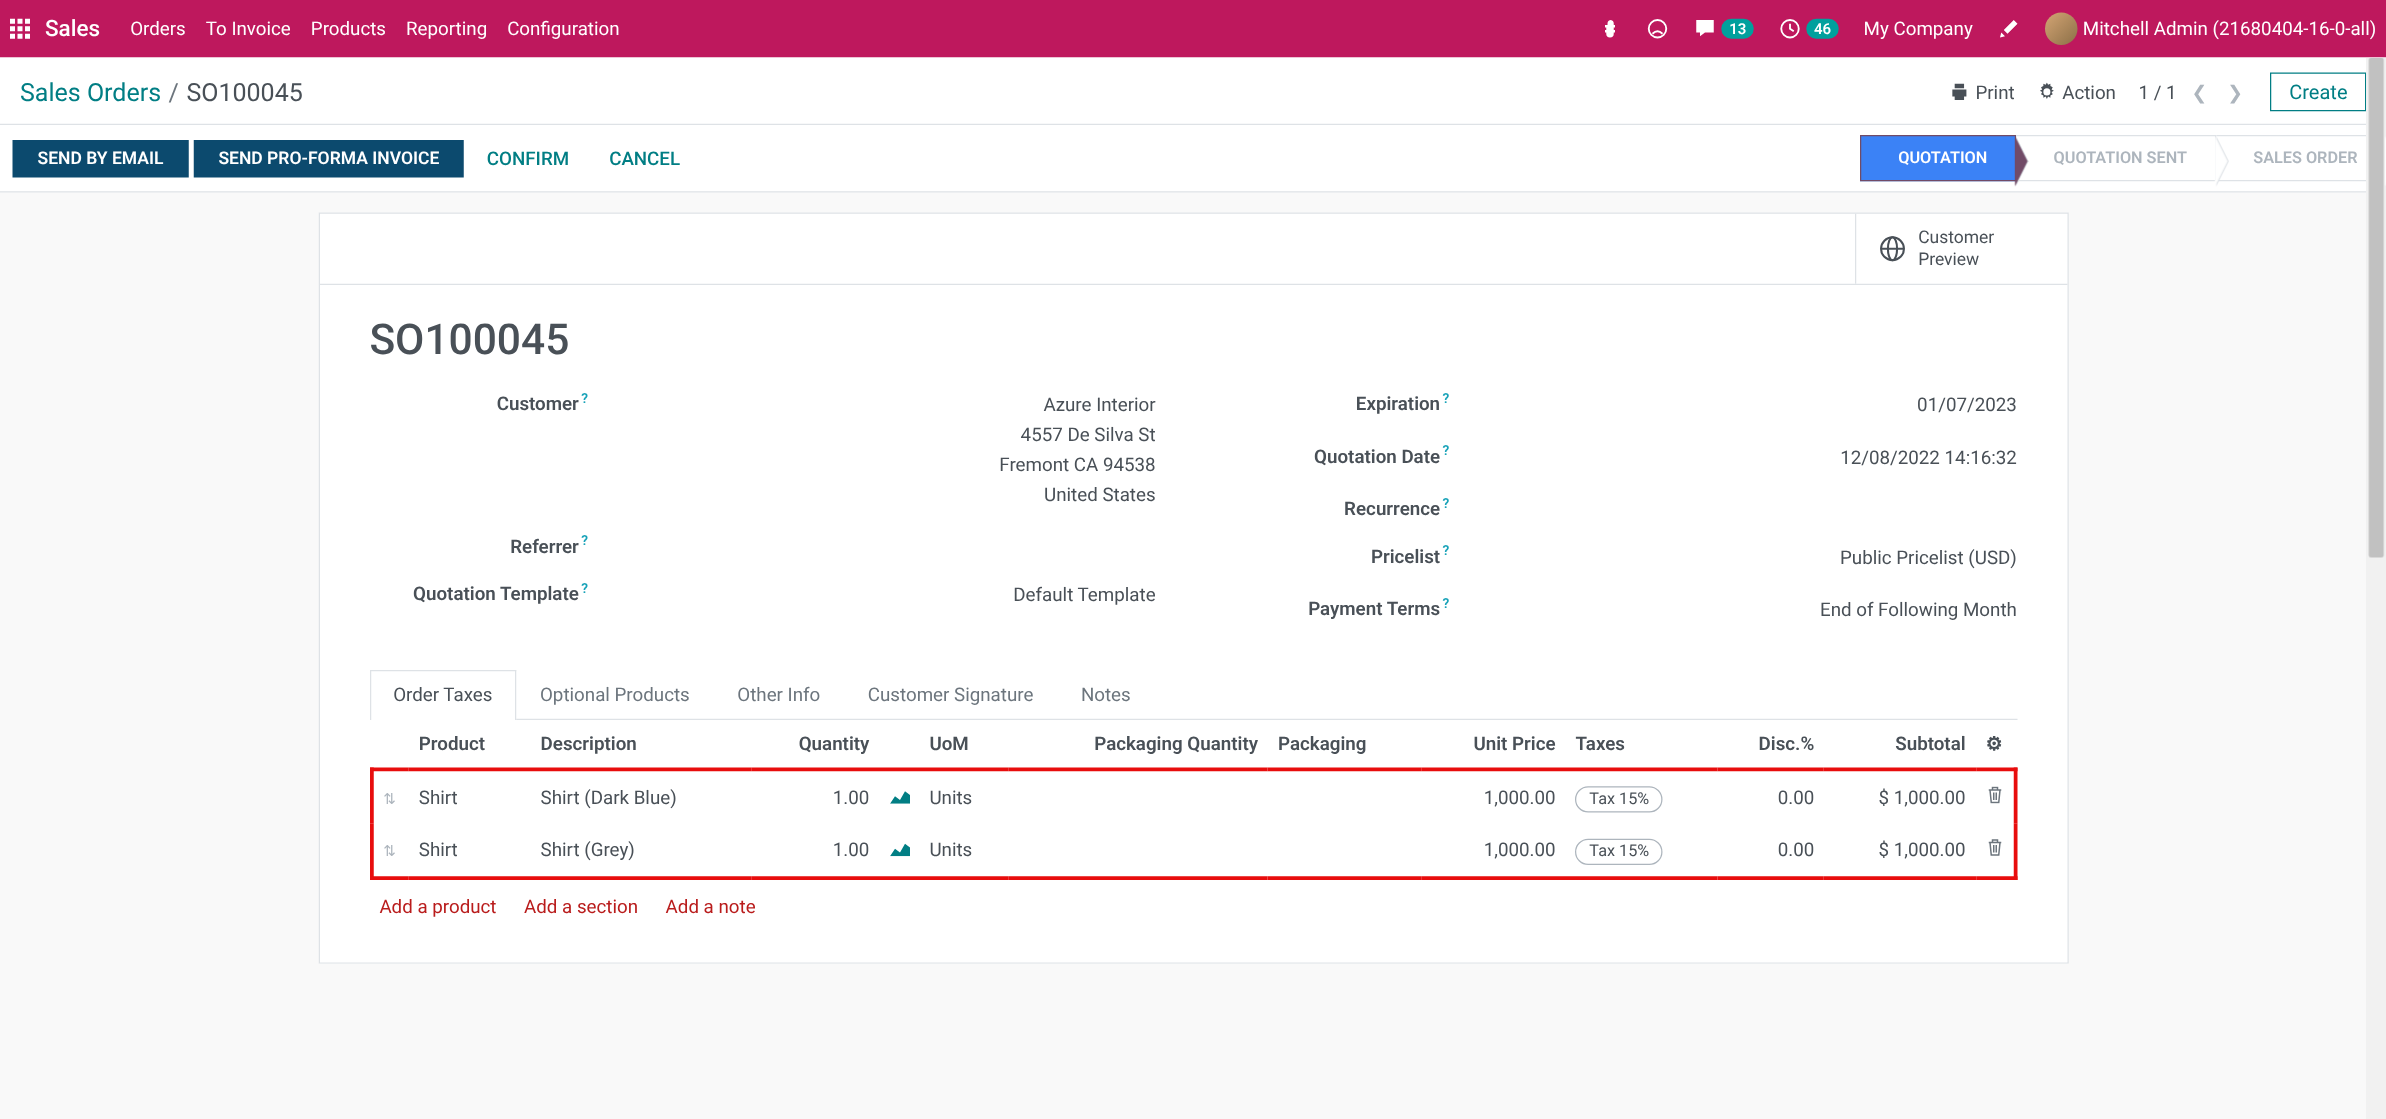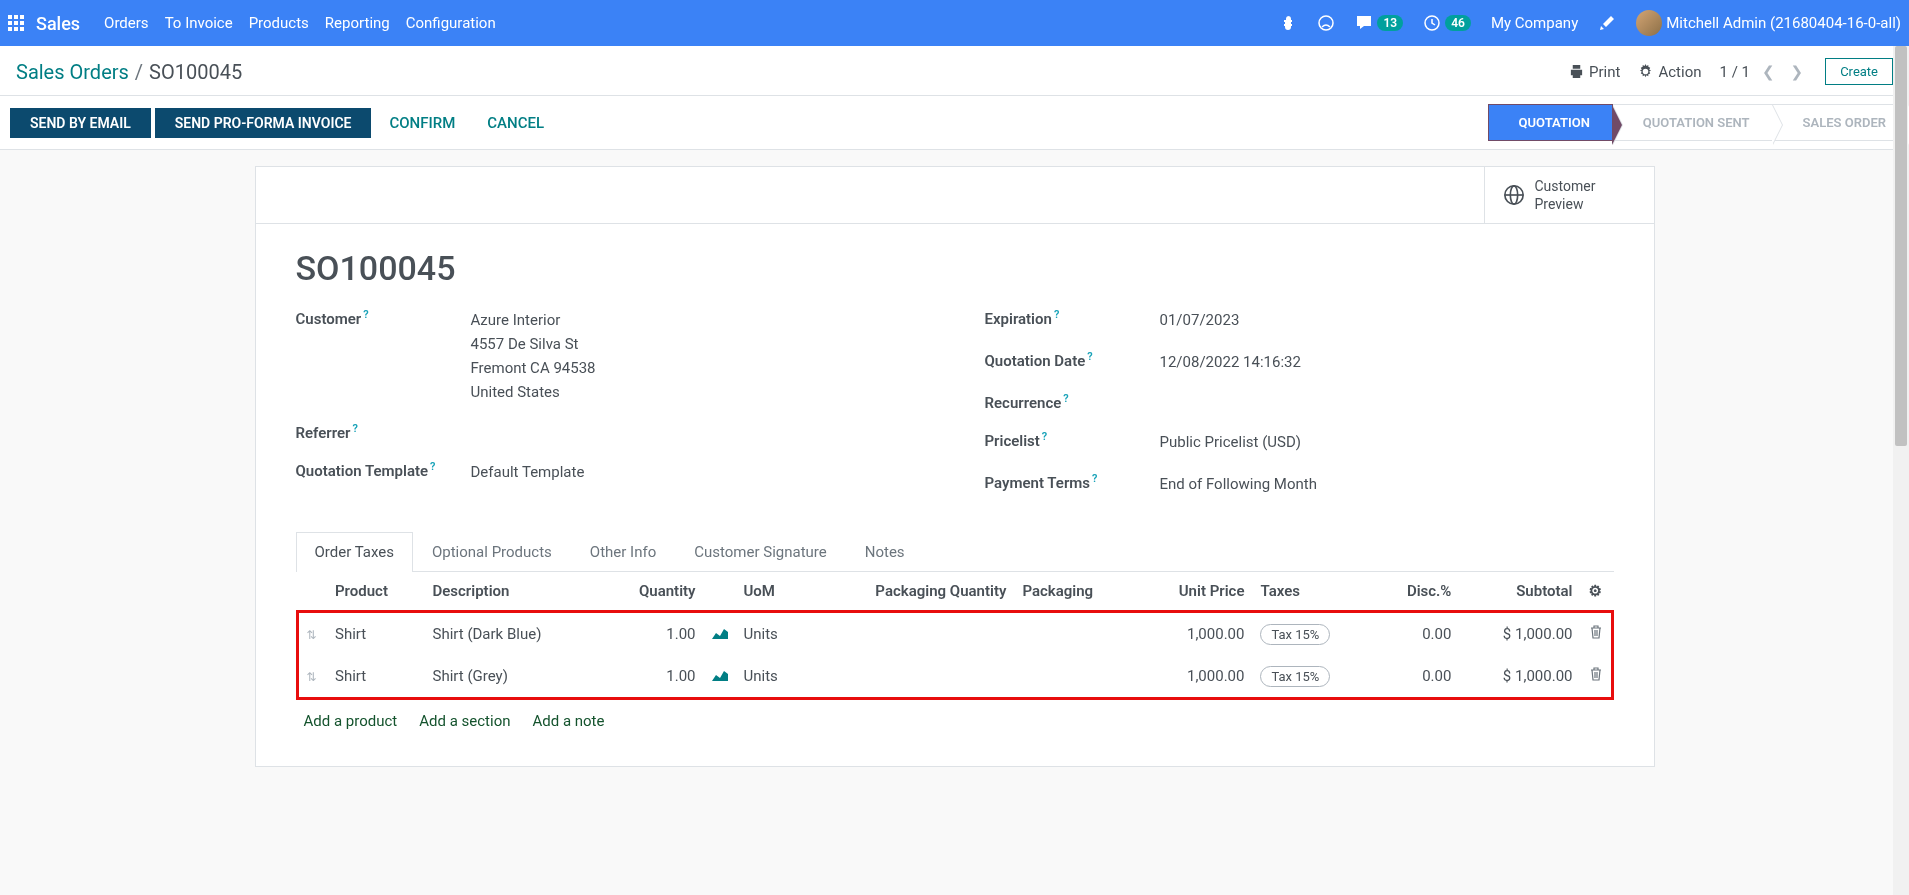--- a/index.html
+++ b/index.html
@@ -1,74 +1,74 @@
 <!DOCTYPE html>
 <html><head>
 <meta charset="utf-8">
 <style>
 * { margin:0; padding:0; box-sizing:border-box; font-family:-apple-system,BlinkMacSystemFont,"Segoe UI",Roboto,sans-serif; }
 body { background:#f9f9f9; overflow-x:hidden; }
-.topbar { background:#3b82f6; color:#fff; display:flex; align-items:center; height:46px; padding:0 8px; font-size:15px; }
+.topbar { background:#be185d; color:#fff; display:flex; align-items:center; height:46px; padding:0 8px; font-size:15px; }
 .apps-icon { display:grid; grid-template-columns:repeat(3,4px); grid-template-rows:repeat(3,4px); gap:2px; margin-right:12px; cursor:pointer; }
 .apps-icon span { background:#fff; width:4px; height:4px; }
 .brand { font-size:18px; font-weight:500; margin-right:24px; }
 .topmenu { display:flex; gap:16px; }
 .topmenu a { color:#fff; text-decoration:none; cursor:pointer; }
 .topbar-right { margin-left:auto; display:flex; align-items:center; gap:20px; }
 .icon-btn { cursor:pointer; display:flex; align-items:center; gap:4px; }
 .badge { background:#00a09d; color:#fff; font-size:12px; padding:1px 6px; border-radius:10px; font-weight:600; }
 .avatar { width:26px; height:26px; border-radius:50%; background:linear-gradient(135deg,#d4a574,#8b6f47); display:inline-block; }
 .cp { background:#fff; border-bottom:1px solid #dee2e6; }
 .cp-top { display:flex; align-items:center; padding:12px 16px 10px; }
 .breadcrumb { font-size:20px; color:#6c757d; }
 .breadcrumb a { color:#017e84; text-decoration:none; cursor:pointer; }
 .breadcrumb .sep { margin:0 6px; }
 .breadcrumb .current { color:#495057; }
 .cp-right { margin-left:auto; display:flex; align-items:center; gap:18px; font-size:15px; color:#495057; }
 .cp-action { cursor:pointer; display:flex; align-items:center; gap:5px; }
 .pager { display:flex; align-items:center; gap:8px; }
 .pager-btn { cursor:pointer; color:#adb5bd; padding:0 4px; }
-.btn-create { border:1px solid #017e84; color:#017e84; background:#fff; padding:5px 14px; font-size:13px; cursor:pointer; }
+.btn-create { border:1px solid #017e84; color:#017e84; background:#fff; padding:5px 14px; font-size:16px; cursor:pointer; }
 .statusbar { display:flex; align-items:center; padding:8px 0 8px 10px; background:#fff; border-bottom:1px solid #dee2e6; }
 .btn-primary { background:#0c4a6e; color:#fff; border:none; padding:7px 20px; font-size:14px; font-weight:600; cursor:pointer; margin-right:4px; }
 .btn-secondary { background:none; border:none; color:#017e84; font-size:15px; font-weight:500; padding:7px 14px; cursor:pointer; margin-right:4px; }
 .status-steps { margin-left:auto; display:flex; }
 .step { position:relative; padding:10px 22px 10px 30px; font-size:13px; font-weight:600; color:#adb5bd; background:#fff; border:1px solid #dee2e6; border-left:none; }
 .step:first-child { border-left:1px solid #dee2e6; }
 .step.active { background:#3b82f6; color:#fff; border-color:#714B67; }
 .step::after { content:""; position:absolute; right:-10px; top:0; width:0; height:0; border-top:20px solid transparent; border-bottom:20px solid transparent; border-left:10px solid #fff; z-index:2; }
 .step.active::after { border-left-color:#714B67; }
 .step::before { content:""; position:absolute; right:-11px; top:0; width:0; height:0; border-top:20px solid transparent; border-bottom:20px solid transparent; border-left:10px solid #dee2e6; z-index:1; }
 .sheet { max-width:1400px; margin:16px auto 0; background:#fff; border:1px solid #dee2e6; position:relative; }
 .button-box { display:flex; justify-content:flex-end; border-bottom:1px solid #dee2e6; }
 .stat-btn { border-left:1px solid #dee2e6; padding:10px 18px; display:flex; align-items:center; gap:10px; cursor:pointer; font-size:14px; color:#495057; min-width:170px; }
 .stat-btn svg { flex-shrink:0; }
 .stat-text { line-height:1.3; }
 .sheet-body { padding:24px 40px; }
 .title { font-size:34px; color:#495057; margin-bottom:20px; font-weight:500; }
-.form-grid { display:flex; gap:60px; font-size:15px; color:#495057; }
+.form-grid { display:flex; gap:60px; font-size:15px; color:#495057;text-align:right; }
 .col { flex:1; }
 .field { display:flex; margin-bottom:18px; }
 .label { width:175px; font-weight:600; position:relative; }
 .help { color:#17a2b8; font-size:11px; vertical-align:super; margin-left:2px; }
 .value { flex:1; line-height:1.6; }
 .tabs { display:flex; border-bottom:1px solid #dee2e6; margin-top:18px; }
 .tab { padding:10px 18px; border:1px solid transparent; border-bottom:none; font-size:15px; color:#6c757d; cursor:pointer; }
 .tab.active { border-color:#dee2e6; background:#fff; margin-bottom:-1px; color:#495057; }
 table { width:100%; border-collapse:collapse; font-size:15px; color:#495057; }
 th { text-align:left; padding:10px 8px; font-weight:600; border-bottom:1px solid #dee2e6; }
 th.r,td.r { text-align:right; }
 td { padding:12px 8px; }
 .highlight-box { border:3px solid #e80d0d; }
 .handle { color:#adb5bd; font-size:12px; cursor:grab; }
 .tag { border:1px solid #adb5bd; border-radius:12px; padding:2px 10px; font-size:13px; }
 .chart-icon { color:#017e84; cursor:pointer; }
 .trash-icon { color:#6c757d; cursor:pointer; }
 .add-links { padding:12px 8px; display:flex; gap:22px; }
-.add-links a { color:#14532d; text-decoration:none; cursor:pointer; font-size:15px; }
+.add-links a { color:#b91c1c; text-decoration:none; cursor:pointer; font-size:15px; }
 .scrollbar { position:fixed; right:0; top:46px; bottom:0; width:16px; background:#f1f1f1; }
 .scrollthumb { position:absolute; top:0; left:2px; width:12px; height:400px; background:#c1c1c1; border-radius:2px; }
 .options-icon { cursor:pointer; }
 </style>
 </head>
 <body>
 
 <div class="topbar">
   <div class="apps-icon">
       <span></span>

